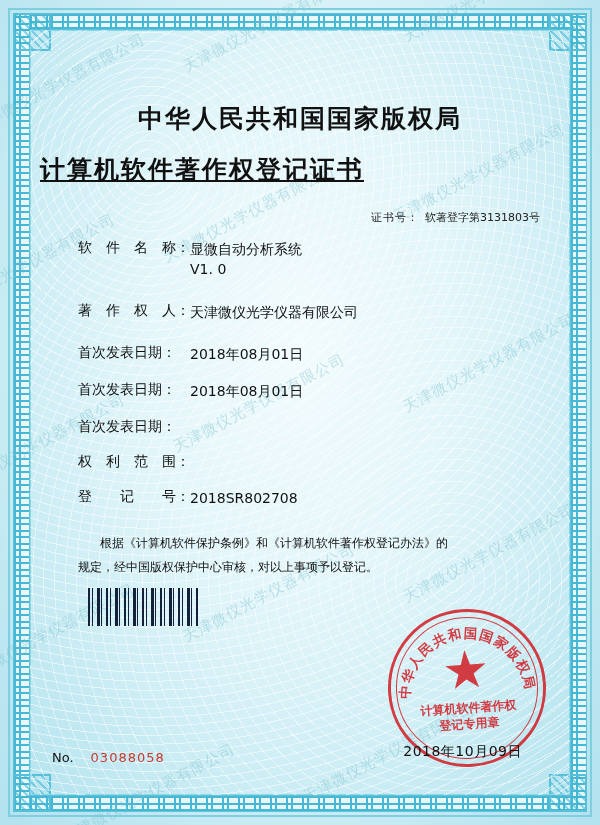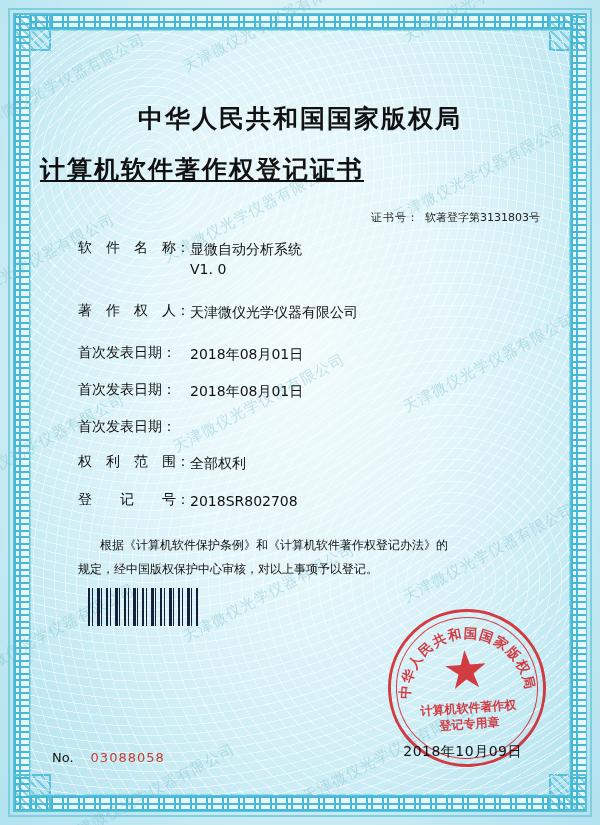--- a/index.html
+++ b/index.html
@@ -349,21 +349,20 @@
         <div class="field-label">首次发表日期：</div>
       </div>
 
       <div class="field-row">
         <div class="field-label spread">
           <span>权</span>
           <span>利</span>
           <span>范</span>
           <span>围：</span>
         </div>
-        <div class="field-value">全部权利</div>
       </div>
 
       <div class="field-row">
         <div class="field-label spread">
           <span>登</span>
           <span>记</span>
           <span>号：</span>
         </div>
         <div class="field-value">2018SR802708</div>
       </div>

